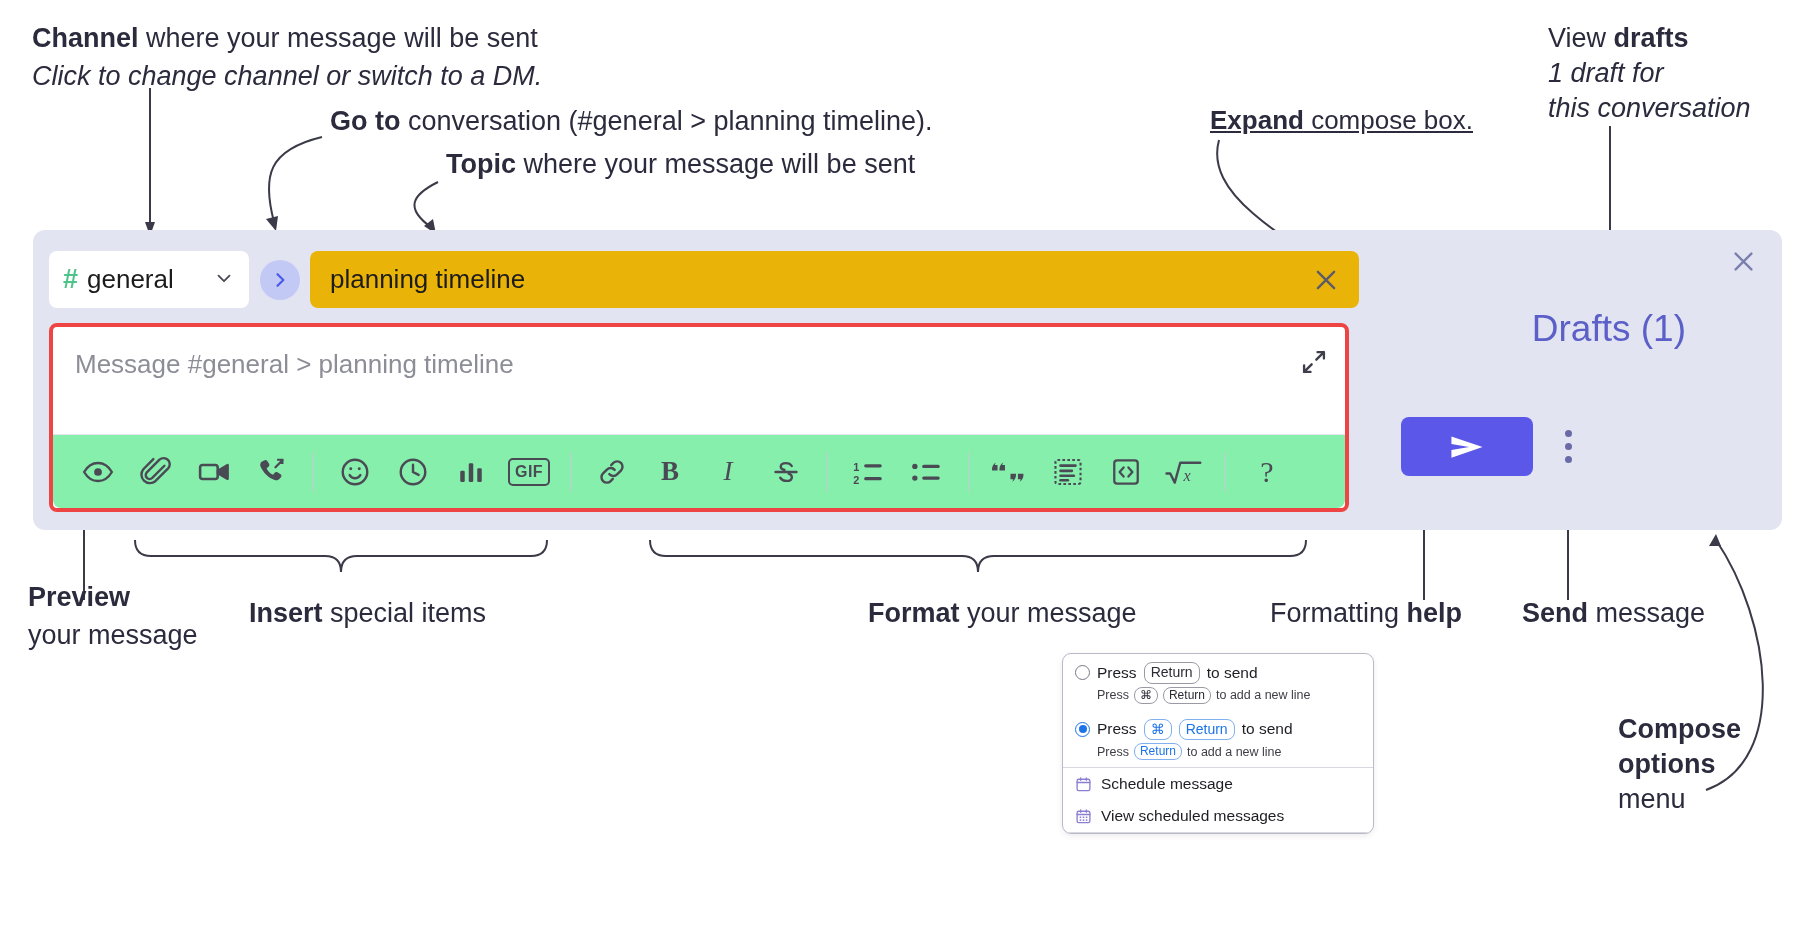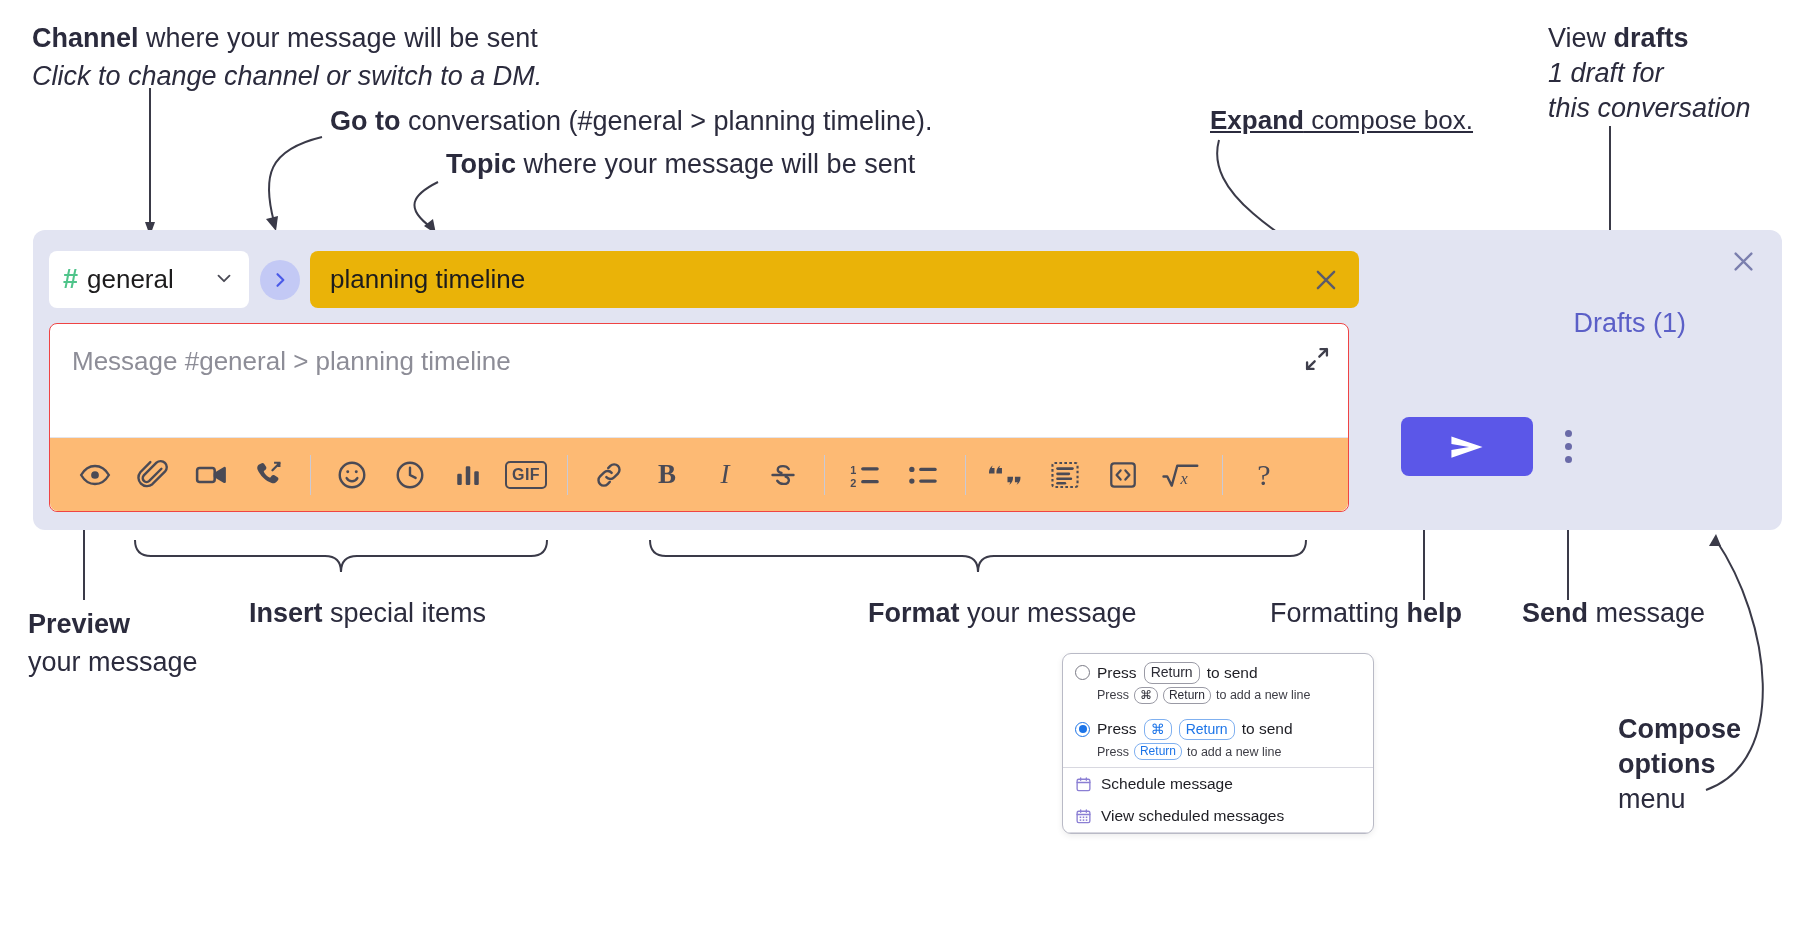--- a/index.html
+++ b/index.html
@@ -63,38 +63,38 @@
     padding: 0 18px 0 20px;
   }
   #topic-value { font-size: 26px; color: #1d1c1d; flex: 1; }
   #topic-clear { color: #5b5b6b; display: flex; align-items: center; cursor: pointer; }
 
   
   #message-box {
     position: absolute; left: 16px; top: 93px;
     width: 1300px; height: 189px;
     background: #ffffff; border-radius: 8px;
-    border: 1px solid #ef4444;
+    border: 4px solid #ef4444;
   }
   #message-placeholder {
     position: absolute; left: 22px; top: 22px;
     font-size: 26px; color: #8d8d97;
   }
   #expand-btn {
     position: absolute; right: 14px; top: 18px;
     width: 34px; height: 34px; color: #3f3f4c;
     display: flex; align-items: center; justify-content: center;
     cursor: pointer;
   }
 
   
   #toolbar {
     position: absolute; left: 0; bottom: 0;
     width: 100%; height: 74px;
-    background: #fdba74;
+    background: #86efac;
     border-top: 1px solid #e3e4ec;
     border-radius: 0 0 8px 8px;
     display: flex; align-items: center;
     padding-left: 16px; gap: 0;
   }
   .tb-btn {
     width: 58px; height: 56px;
     display: flex; align-items: center; justify-content: center;
     color: #4a4a55; cursor: pointer;
     flex: none;
@@ -104,21 +104,21 @@
   .tb-btn .txt { font-size: 23px; font-weight: 700; color: #4a4a55; font-family: "Liberation Serif", serif; }
   .tb-btn .gif {
     font-size: 16px; font-weight: 700; letter-spacing: .4px;
     border: 2px solid #4a4a55; border-radius: 5px;
     padding: 3px 5px; color: #4a4a55;
   }
 
   
   #drafts-link {
     position: absolute; right: 96px; top: 78px;
-    font-size: 27px; color: #5b5fc7; cursor: pointer;
+    font-size: 37px; color: #5b5fc7; cursor: pointer;
   }
   #send-btn {
     position: absolute; left: 1368px; top: 187px;
     width: 132px; height: 59px; border-radius: 8px;
     background: #5b57e8;
     display: flex; align-items: center; justify-content: center;
     cursor: pointer;
   }
   #kebab-btn {
     position: absolute; left: 1520px; top: 190px;
@@ -225,21 +225,21 @@
   <div class="anno" style="left:1210px; top:105px; font-size:26px;text-decoration:underline;">
     <b>Expand</b><span> compose box.</span>
   </div>
 
   <div class="anno" style="left:1548px; top:22px; font-size:27px;">
     <div><span>View </span><b>drafts</b></div>
     <div style="margin-top:2px;"><i>1 draft for</i></div>
     <div style="margin-top:2px;"><i>this conversation</i></div>
   </div>
 
-  <div class="anno" style="left:28px; top:608px; font-size:27px;">
+  <div class="anno" style="left:28px; top:581px; font-size:27px;">
     <div><b>Preview</b></div>
     <div style="margin-top:5px;"><span>your message</span></div>
   </div>
 
   <div class="anno" style="left:249px; top:597px; font-size:27px;">
     <b>Insert</b><span> special items</span>
   </div>
 
   <div class="anno" style="left:868px; top:597px; font-size:27px;">
     <b>Format</b><span> your message</span>

